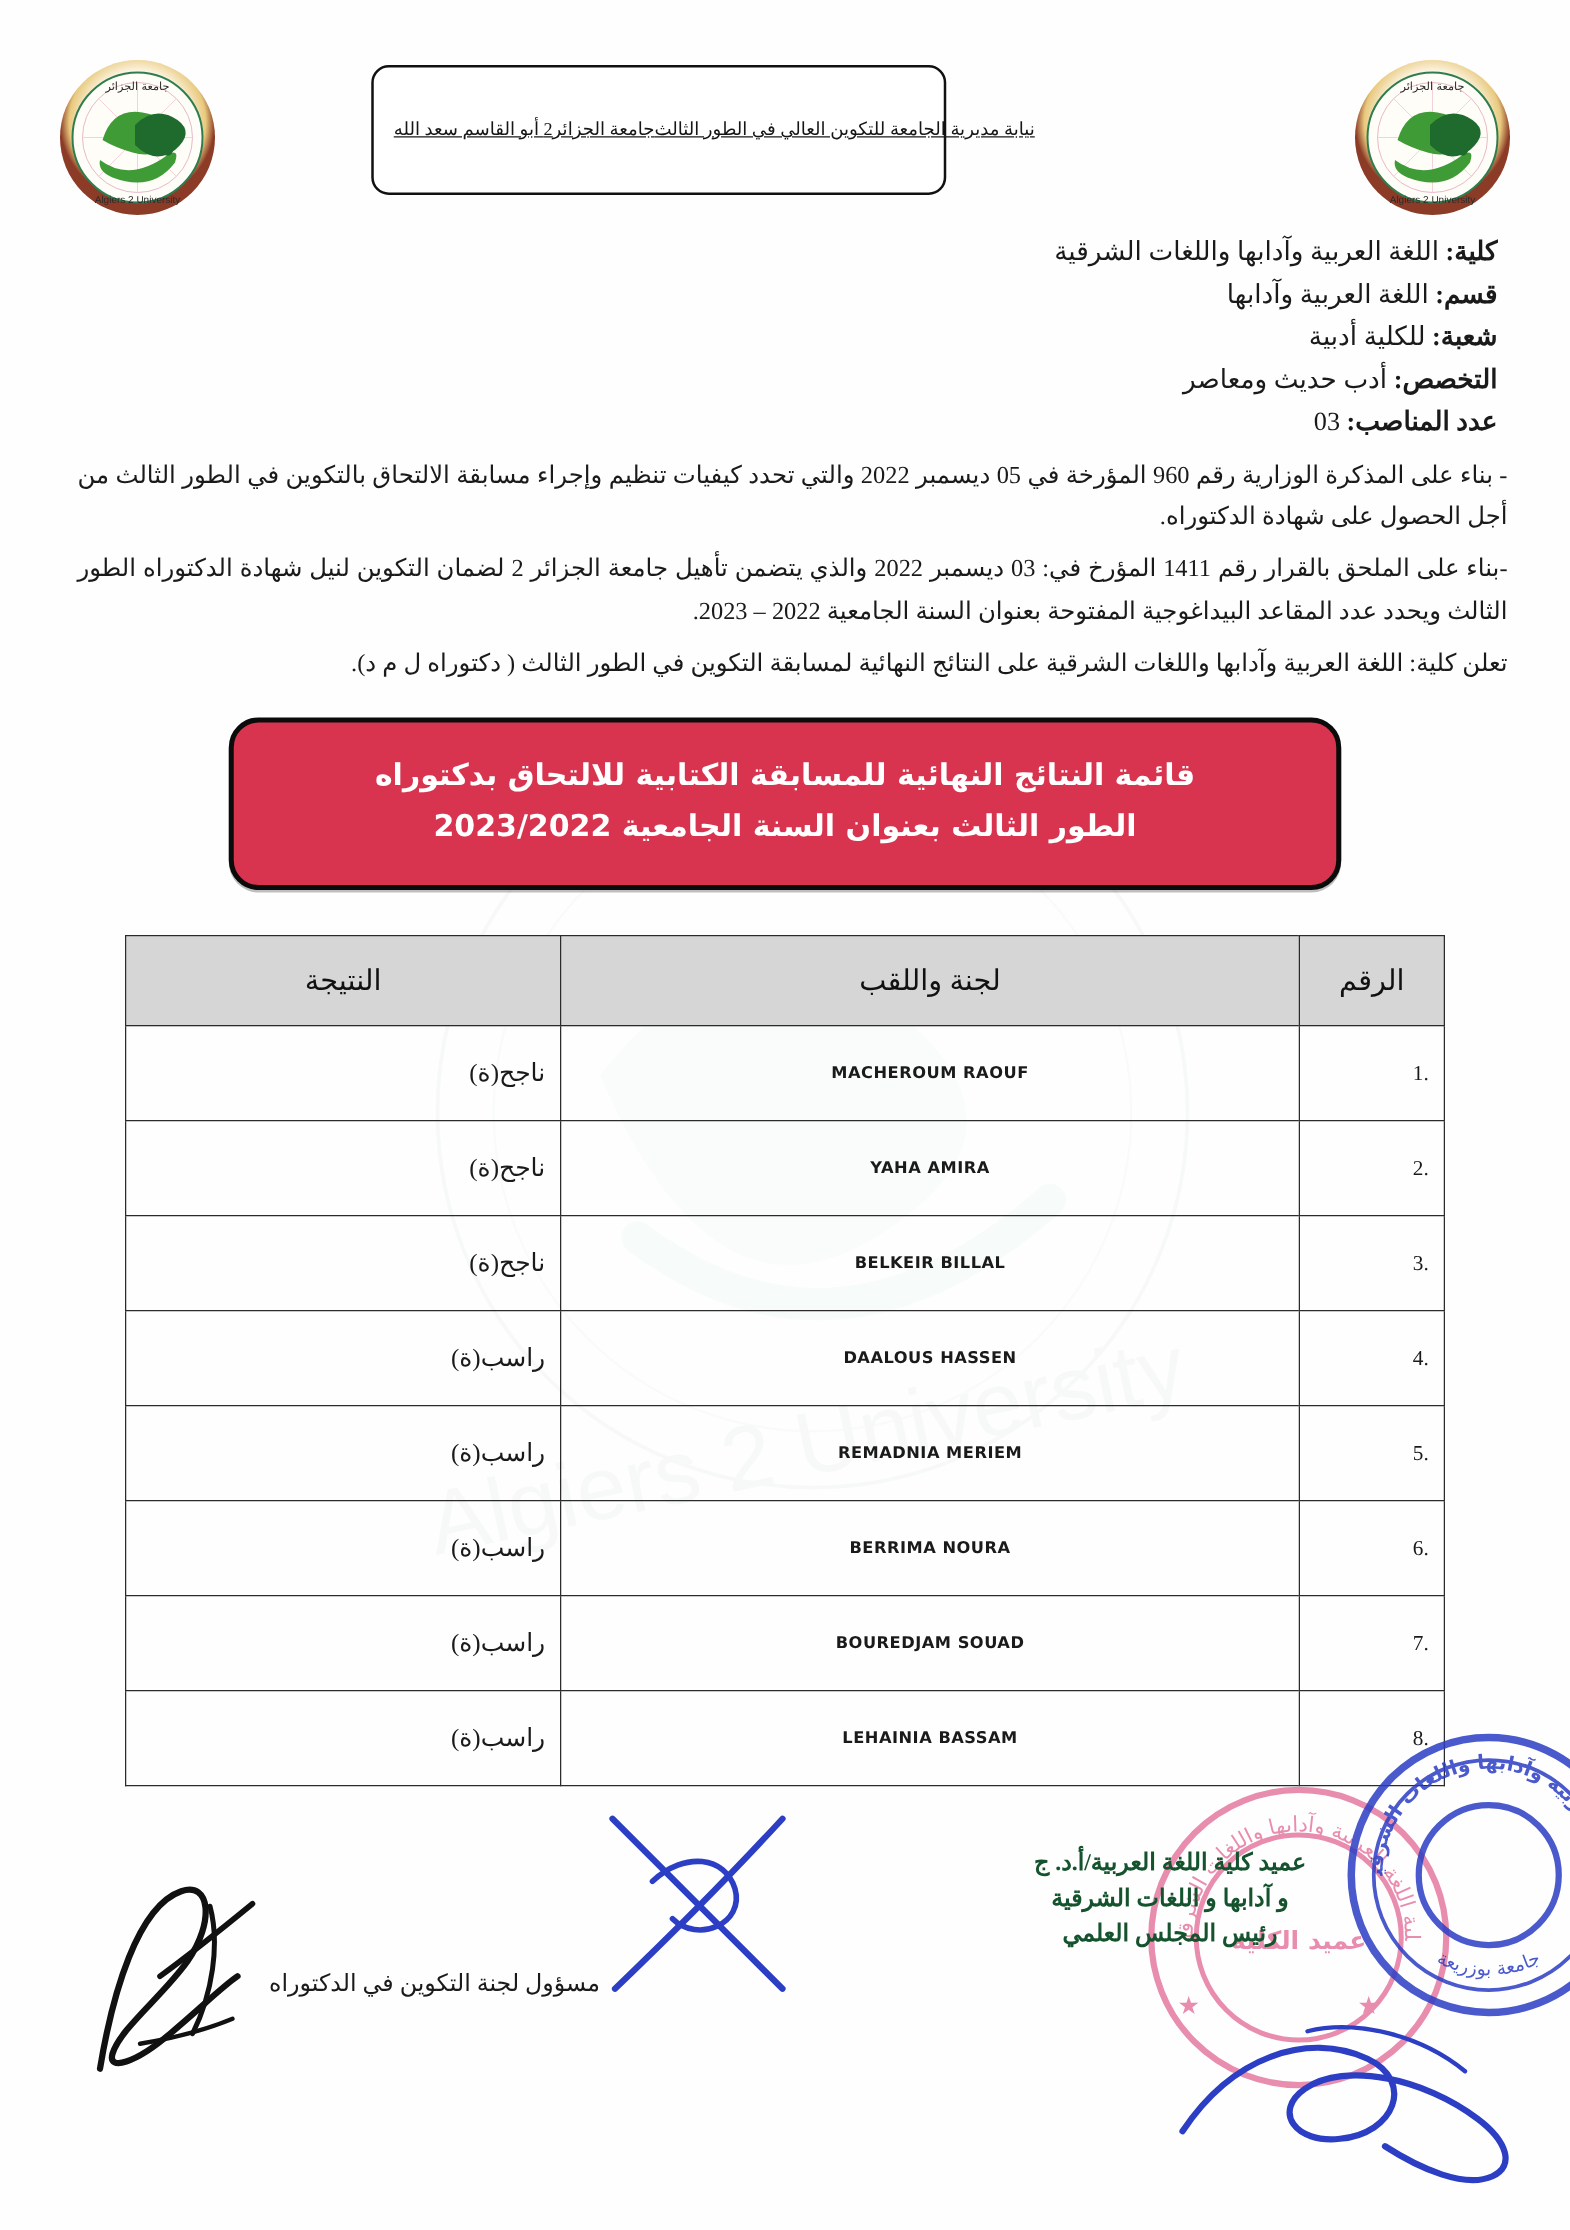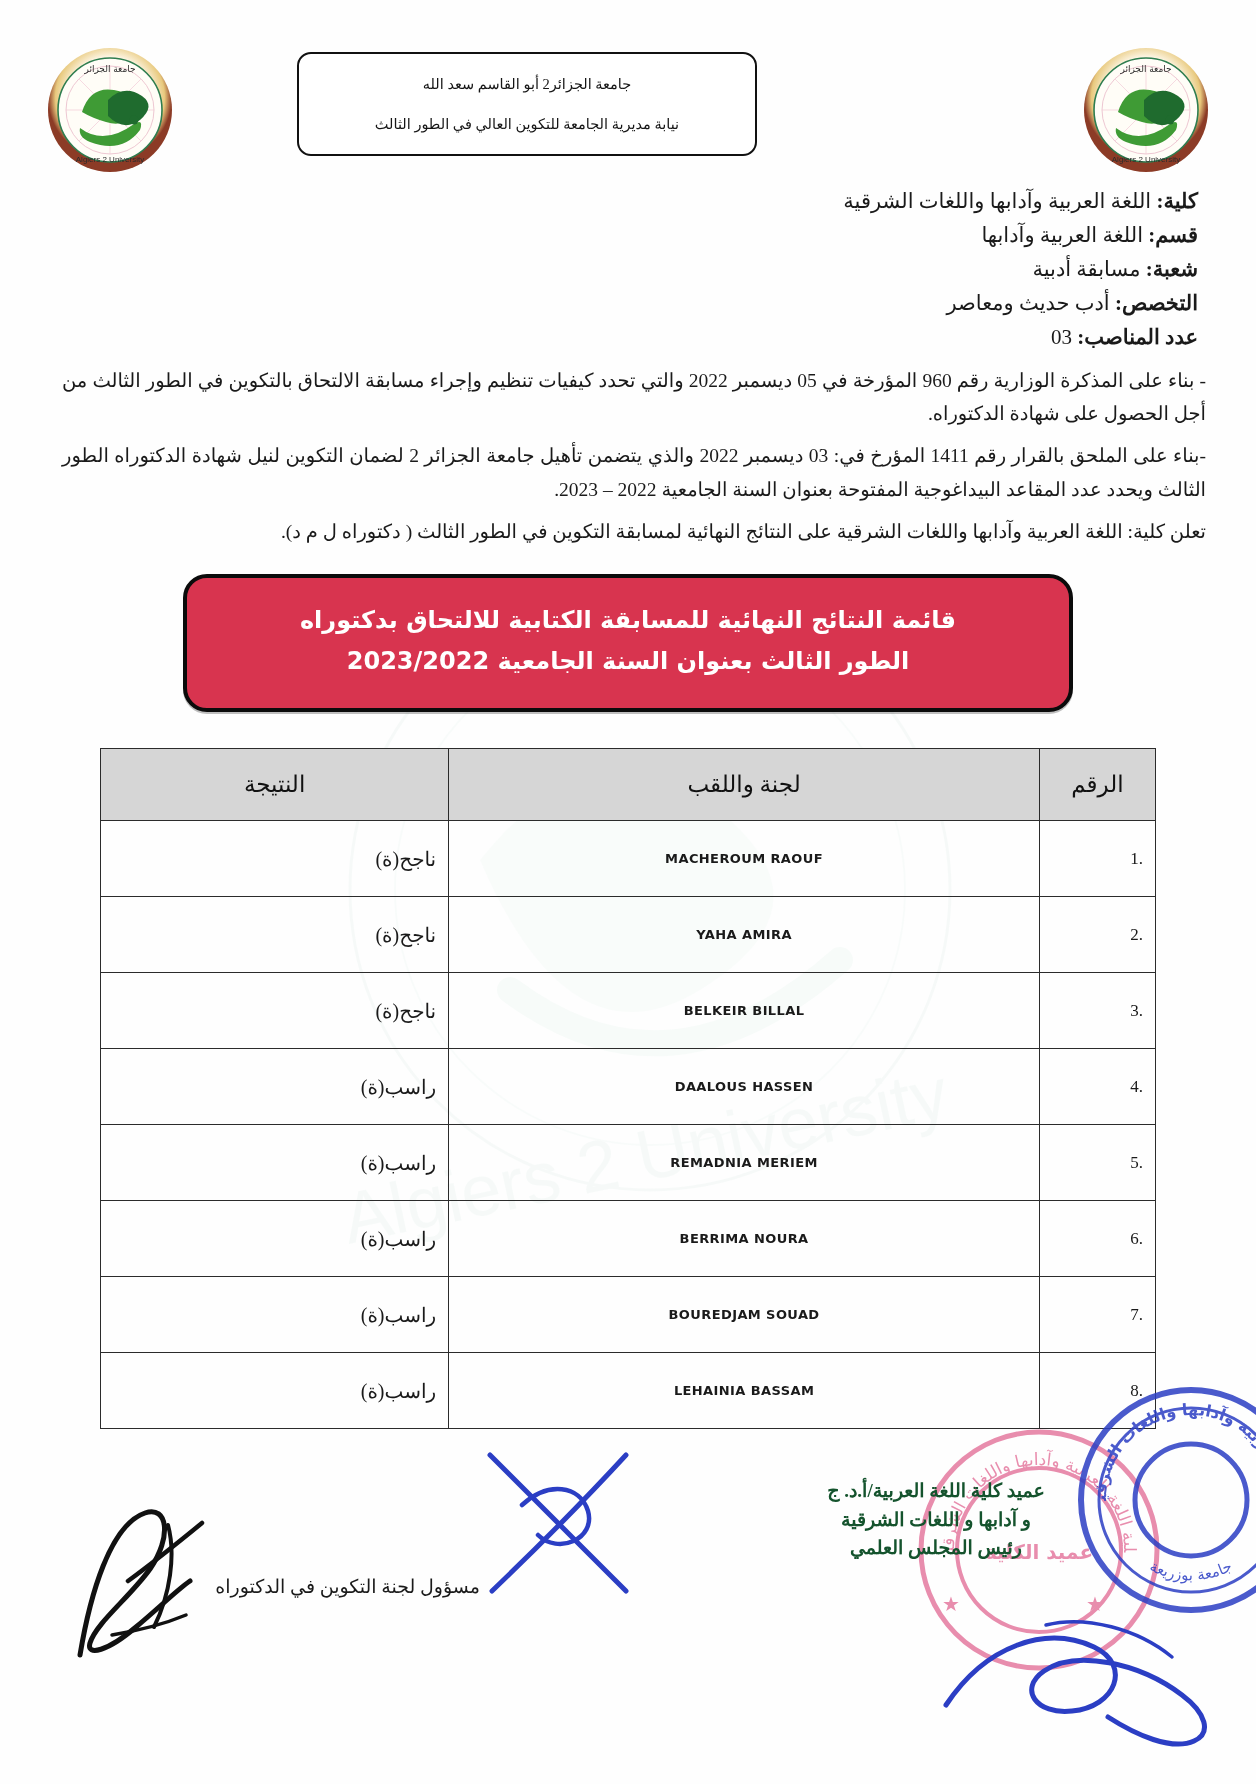--- a/index.html
+++ b/index.html
@@ -44,24 +44,25 @@
   .logo.right { right: 46px; }
 
   .header-box {
     position: absolute;
     left: 297px; top: 52px;
     width: 460px; height: 104px;
     border: 2px solid #111;
     border-radius: 14px;
     background: #fff;
     display: flex;
-    flex-direction: column;
+    flex-direction: row;
     justify-content: space-around;
     align-items: center;
     padding: 10px 16px;
+    text-decoration: underline;
   }
   .header-box div {
     direction: rtl;
     text-align: center;
     font-size: 14.5px;
     letter-spacing: .2px;
     color: #151515;
     white-space: nowrap;
   }
 
@@ -289,21 +290,21 @@
     <div class="row">
       <span class="lbl">كلية:</span>
       <span>اللغة العربية وآدابها واللغات الشرقية</span>
     </div>
     <div class="row">
       <span class="lbl">قسم:</span>
       <span>اللغة العربية وآدابها</span>
     </div>
     <div class="row">
       <span class="lbl">شعبة:</span>
-      <span>مسابقة أدبية</span>
+      <span>للكلية أدبية</span>
     </div>
     <div class="row">
       <span class="lbl">التخصص:</span>
       <span>أدب حديث ومعاصر</span>
     </div>
     <div class="row">
       <span class="lbl">عدد المناصب:</span>
       <span>03</span>
     </div>
   </div>

